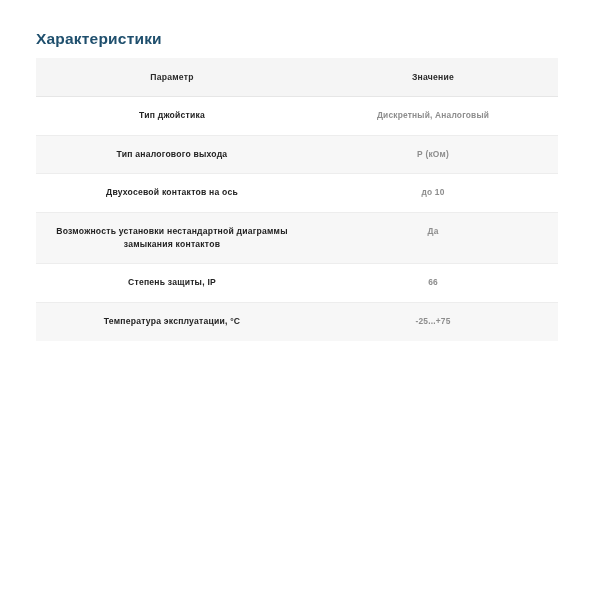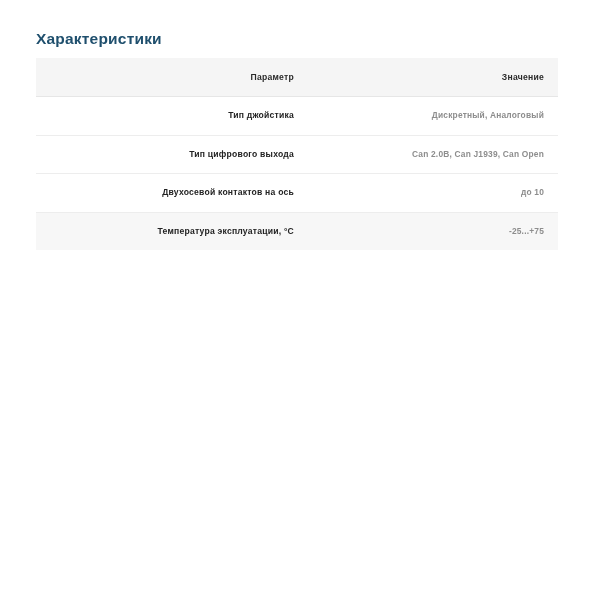--- a/index.html
+++ b/index.html
@@ -42,21 +42,21 @@
     width: 522px;
     border-collapse: collapse;
     table-layout: fixed;
   }
 
   .spec-table col.col-param { width: 272px; }
   .spec-table col.col-value { width: 250px; }
 
   .spec-table th,
   .spec-table td {
-    text-align: right;
+    text-align: center;
     vertical-align: top;
     padding: 12px 14px 12px 14px;
     box-sizing: border-box;
   }
 
   .spec-table thead tr {
     background: #f5f5f5;
   }
 
   .spec-table thead th {
@@ -116,27 +116,35 @@
       <tr>
         <th>Параметр</th>
         <th>Значение</th>
       </tr>
     </thead>
     <tbody id="spec-body">
         <tr>
           <td class="param">Тип джойстика</td>
           <td class="value">Дискретный, Аналоговый</td>
         </tr>
-        <tr>
-          <td class="param">Тип цифрового выхода</td>
-          <td class="value">Can 2.0B, Can J1939, Can Open</td>
+        <tr class="alt">
+          <td class="param">Тип аналогового выхода</td>
+          <td class="value">Р (кОм)</td>
         </tr>
         <tr>
           <td class="param">Двухосевой контактов на ось</td>
           <td class="value">до 10</td>
+        </tr>
+        <tr class="alt">
+          <td class="param">Возможность установки нестандартной диаграммы замыкания контактов</td>
+          <td class="value">Да</td>
+        </tr>
+        <tr>
+          <td class="param">Степень защиты, IP</td>
+          <td class="value">66</td>
         </tr>
         <tr class="alt">
           <td class="param">Температура эксплуатации, °C</td>
           <td class="value">-25...+75</td>
         </tr>
       </tbody>
   </table>
 
 </div>
 

